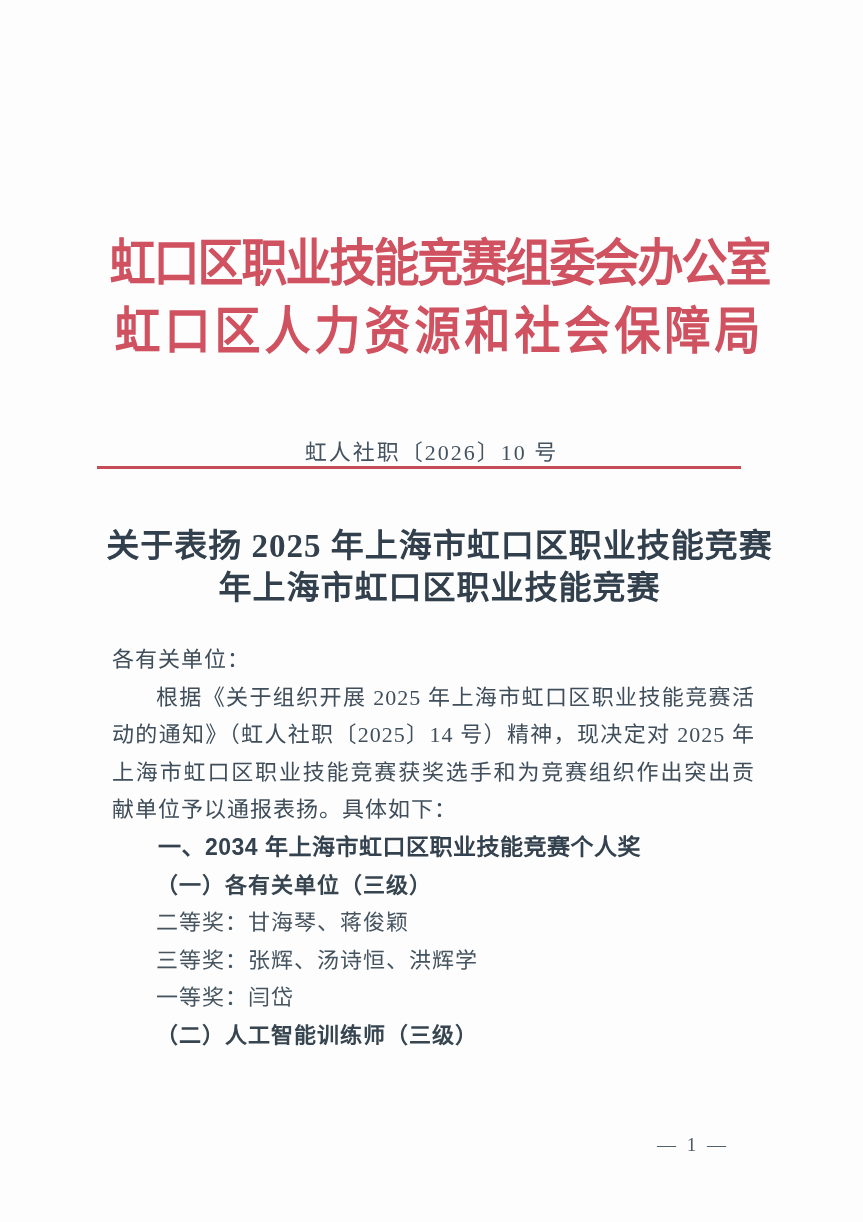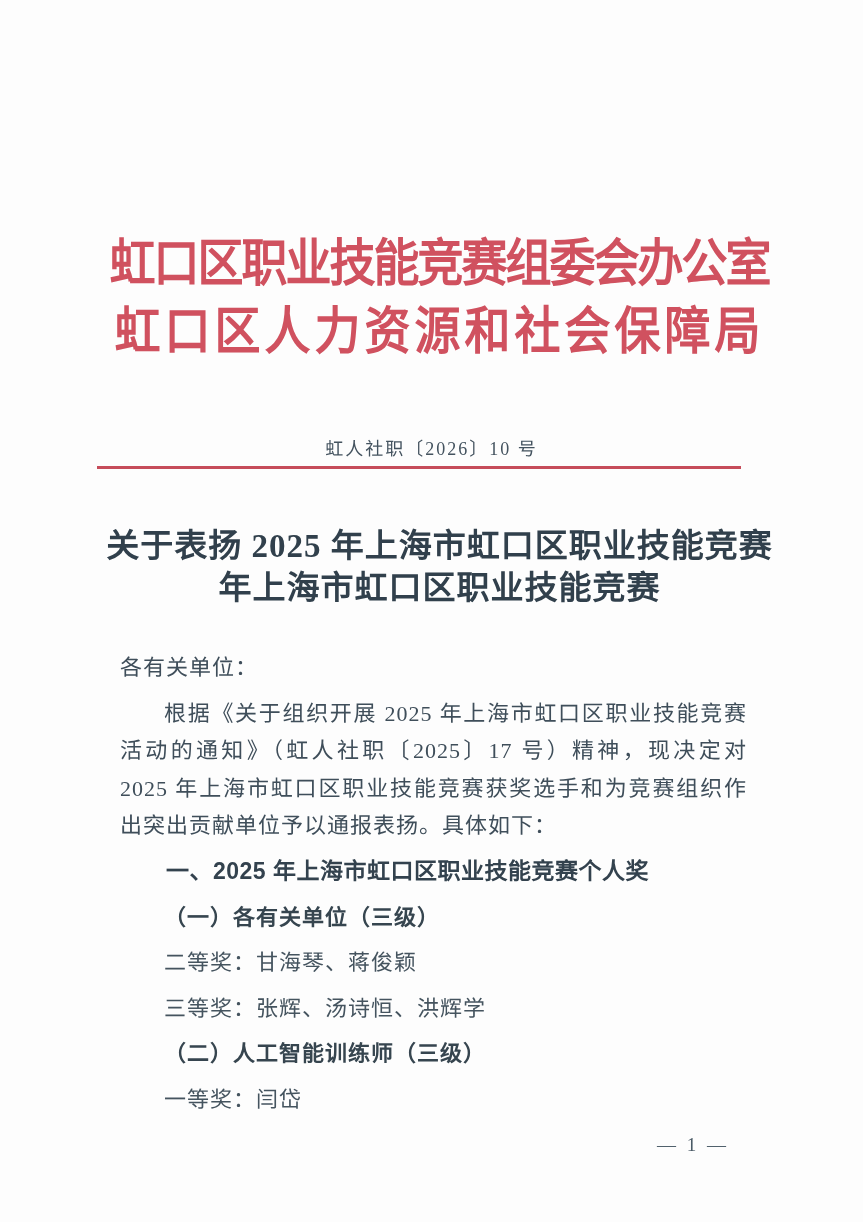--- a/index.html
+++ b/index.html
@@ -46,21 +46,21 @@
     letter-spacing: 4px;
   }
 
   
   .doc-number {
     position: absolute;
     top: 434px;
     left: 0;
     width: 100%;
     text-align: center;
-    font-size: 18px;
+    font-size: 22px;
     letter-spacing: 2px;
     color: #44535f;
   }
 
   
   .red-rule {
     position: absolute;
     top: 466px;
     left: 97px;
     width: 644px;
@@ -91,21 +91,21 @@
     top: 641px;
     left: 112px;
     width: 643px;
     font-size: 22px;
     line-height: 37.6px;
     letter-spacing: 1px;
     text-align: justify;
     color: #3f4e5a;
   }
   .doc-body p {
-    margin: 8px;
+    margin: 0;
     padding: 0;
   }
   .indent { text-indent: 2em; }
   .section-heading {
     font-family: "Liberation Sans", "DejaVu Sans", sans-serif;
     font-weight: bold;
     font-size: 23px;
     color: #33424e;
     letter-spacing: 0.5px;
   }
@@ -141,31 +141,31 @@
   <div class="red-rule"></div>
 
   <h1 class="doc-title">
     <span class="title-line">关于表扬 2025 年上海市虹口区职业技能竞赛</span>
     <span class="title-line">年上海市虹口区职业技能竞赛</span>
   </h1>
 
   <div class="doc-body">
     <p class="salutation">各有关单位：</p>
 
-    <p class="indent intro-paragraph">根据《关于组织开展 2025 年上海市虹口区职业技能竞赛活动的通知》（虹人社职〔2025〕17 号）精神，现决定对 2025 年上海市虹口区职业技能竞赛获奖选手和为竞赛组织作出突出贡献单位予以通报表扬。具体如下：</p>
+    <p class="indent intro-paragraph">根据《关于组织开展 2025 年上海市虹口区职业技能竞赛活动的通知》（虹人社职〔2025〕14 号）精神，现决定对 2025 年上海市虹口区职业技能竞赛获奖选手和为竞赛组织作出突出贡献单位予以通报表扬。具体如下：</p>
 
-    <p class="indent section-heading">一、2025 年上海市虹口区职业技能竞赛个人奖</p>
+    <p class="indent section-heading">一、2034 年上海市虹口区职业技能竞赛个人奖</p>
 
     <p class="indent subsection-heading">（一）各有关单位（三级）</p>
 
 
     <p class="indent award-line">二等奖：甘海琴、蒋俊颖</p>
 
     <p class="indent award-line">三等奖：张辉、汤诗恒、洪辉学</p>
 
+    <p class="indent award-line">一等奖：闫岱</p>
+
     <p class="indent subsection-heading">（二）人工智能训练师（三级）</p>
-
-    <p class="indent award-line">一等奖：闫岱</p>
   </div>
 
   <div class="page-number">— 1 —</div>
 
 </div>
 
 </body></html>

